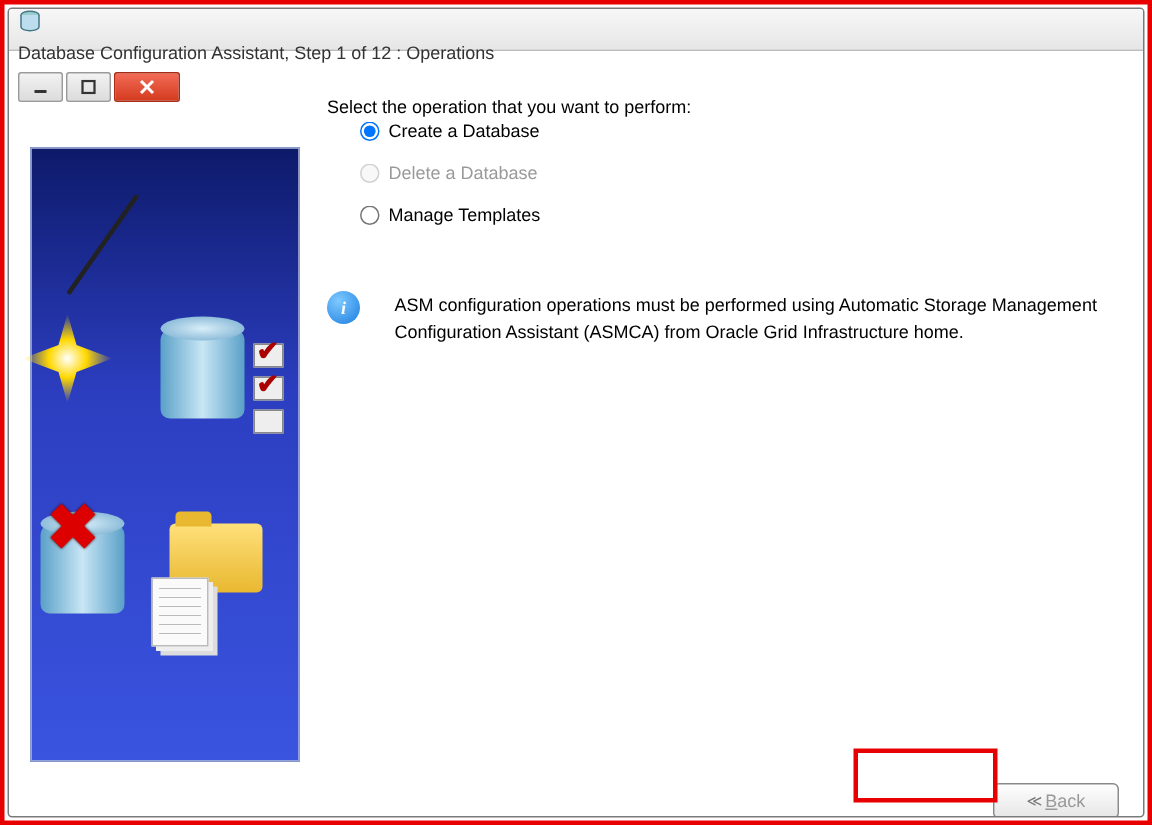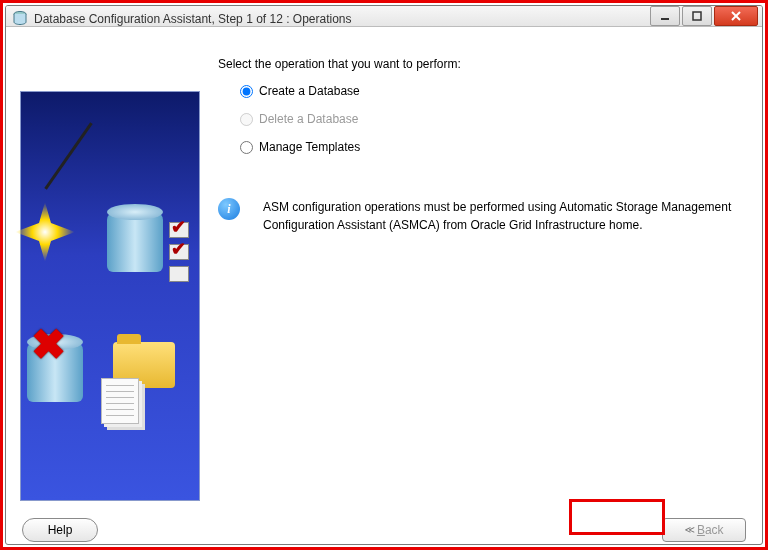--- a/index.html
+++ b/index.html
@@ -25,23 +25,24 @@
     display: flex;
     flex-direction: column;
     border-radius: 3px;
     overflow: hidden;
   }
   .titlebar {
     height: 28px;
     background: linear-gradient(#f7f7f7, #e6e6e6);
     border-bottom: 1px solid #bcbcbc;
     display: flex;
-    align-items: flex-end;
+    align-items: flex-start;
     padding: 0 4px 0 6px;
     gap: 6px;
+    flex-direction: column;
   }
   .titlebar .app-icon {
     width: 16px; height: 16px;
     display: inline-flex; align-items: center; justify-content: center;
   }
   .titlebar .title { flex: 1; color: #333; }
   .winbtns { display: flex; gap: 2px; }
   .winbtn {
     width: 30px; height: 20px;
     border: 1px solid #9a9a9a;
@@ -65,21 +66,21 @@
   }
   .side-graphic {
     width: 180px;
     height: 410px;
     background: linear-gradient(#0d1a6a, #2c3ec0 40%, #3a54e0);
     position: relative;
     border: 1px solid #8899cc;
     margin-top: 50px;
   }
   .main { flex: 1; padding-top: 16px; }
-  .prompt { margin-bottom: 13px; }
+  .prompt { margin-bottom: 2px; }
   .radios { margin-left: 22px; display: flex; flex-direction: column; gap: 14px; }
   .radio-row { display: flex; align-items: center; gap: 6px; }
   .radio-row input { margin: 0; }
   .radio-row.disabled label { color: #9a9a9a; }
   .info-row {
     display: flex;
     gap: 10px;
     margin-top: 44px;
     align-items: flex-start;
   }
@@ -243,21 +244,20 @@
         </div>
 
         <div class="info-row">
           <div class="info-icon">i</div>
           <div class="info-text">ASM configuration operations must be performed using Automatic Storage Management Configuration Assistant (ASMCA) from Oracle Grid Infrastructure home.</div>
         </div>
       </div>
     </div>
 
     <div class="footer">
-      <button class="btn">Help</button>
       <div class="spacer"></div>
       <button class="btn nav disabled">
         <span class="chev">≪</span>
         <span><span class="u">B</span><span>ack</span></span>
       </button>
     </div>
   </div>
   <div class="highlight-next"></div>
 </div>
 

